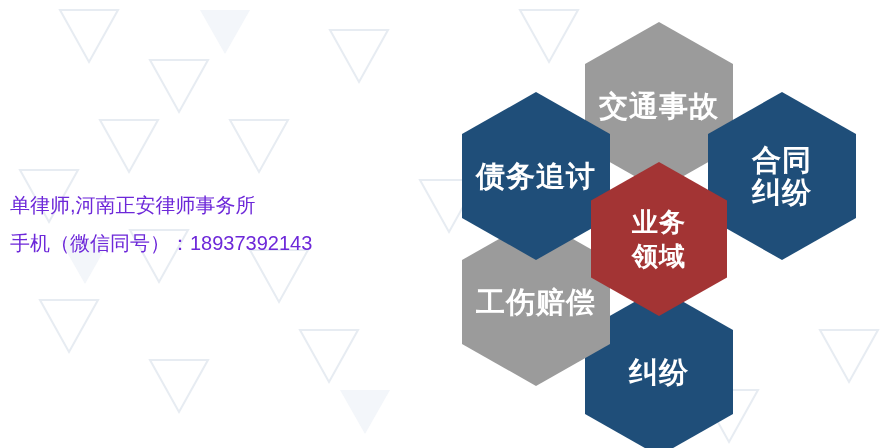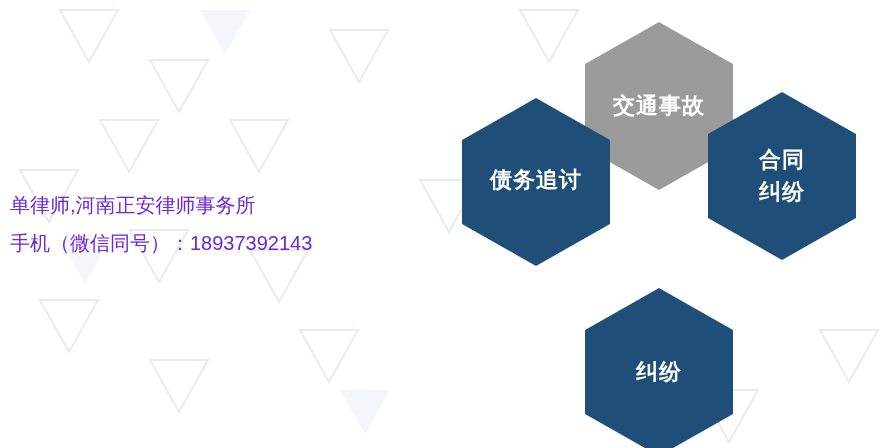--- a/index.html
+++ b/index.html
@@ -57,21 +57,21 @@
   .hex {
     position: absolute;
     width: 148px;
     height: 168px;
     clip-path: polygon(50% 0%, 100% 25%, 100% 75%, 50% 100%, 0% 75%, 0% 25%);
     display: flex;
     align-items: center;
     justify-content: center;
     text-align: center;
     color: #ffffff;
-    font-size: 22px;
+    font-size: 29px;
     line-height: 32px;
     font-weight: bold;
     letter-spacing: 1px;
     box-sizing: border-box;
     padding: 0 8px;
   }
   .hex.gray  { background: #9b9b9b; }
   .hex.blue  { background: #1f4e79; }
   .hex.red   { background: #a33434; }
 
@@ -133,22 +133,33 @@
       </span>
     </div>
 
 
     <div class="hex blue" style="left:145px; top:288px;">
       <span>
         <span class="hex-label">纠纷</span>
       </span>
     </div>
 
+    <div class="hex gray" style="left:22px; top:218px;">
+      <span>
+        <span class="hex-label">工伤赔偿</span>
+      </span>
+    </div>
 
-    <div class="hex blue" style="left:22px; top:98px;font-family:Liberation Mono, monospace;">
+    <div class="hex blue" style="left:22px; top:92px;">
       <span>
         <span class="hex-label">债务追讨</span>
       </span>
     </div>
 
+    <div class="hex red hex-center" style="left:151px; top:162px;">
+      <span>
+        <span class="hex-label">业务</span>
+        <span class="hex-label">领域</span>
+      </span>
+    </div>
 
   </div>
 </div>
 
 </body></html>

